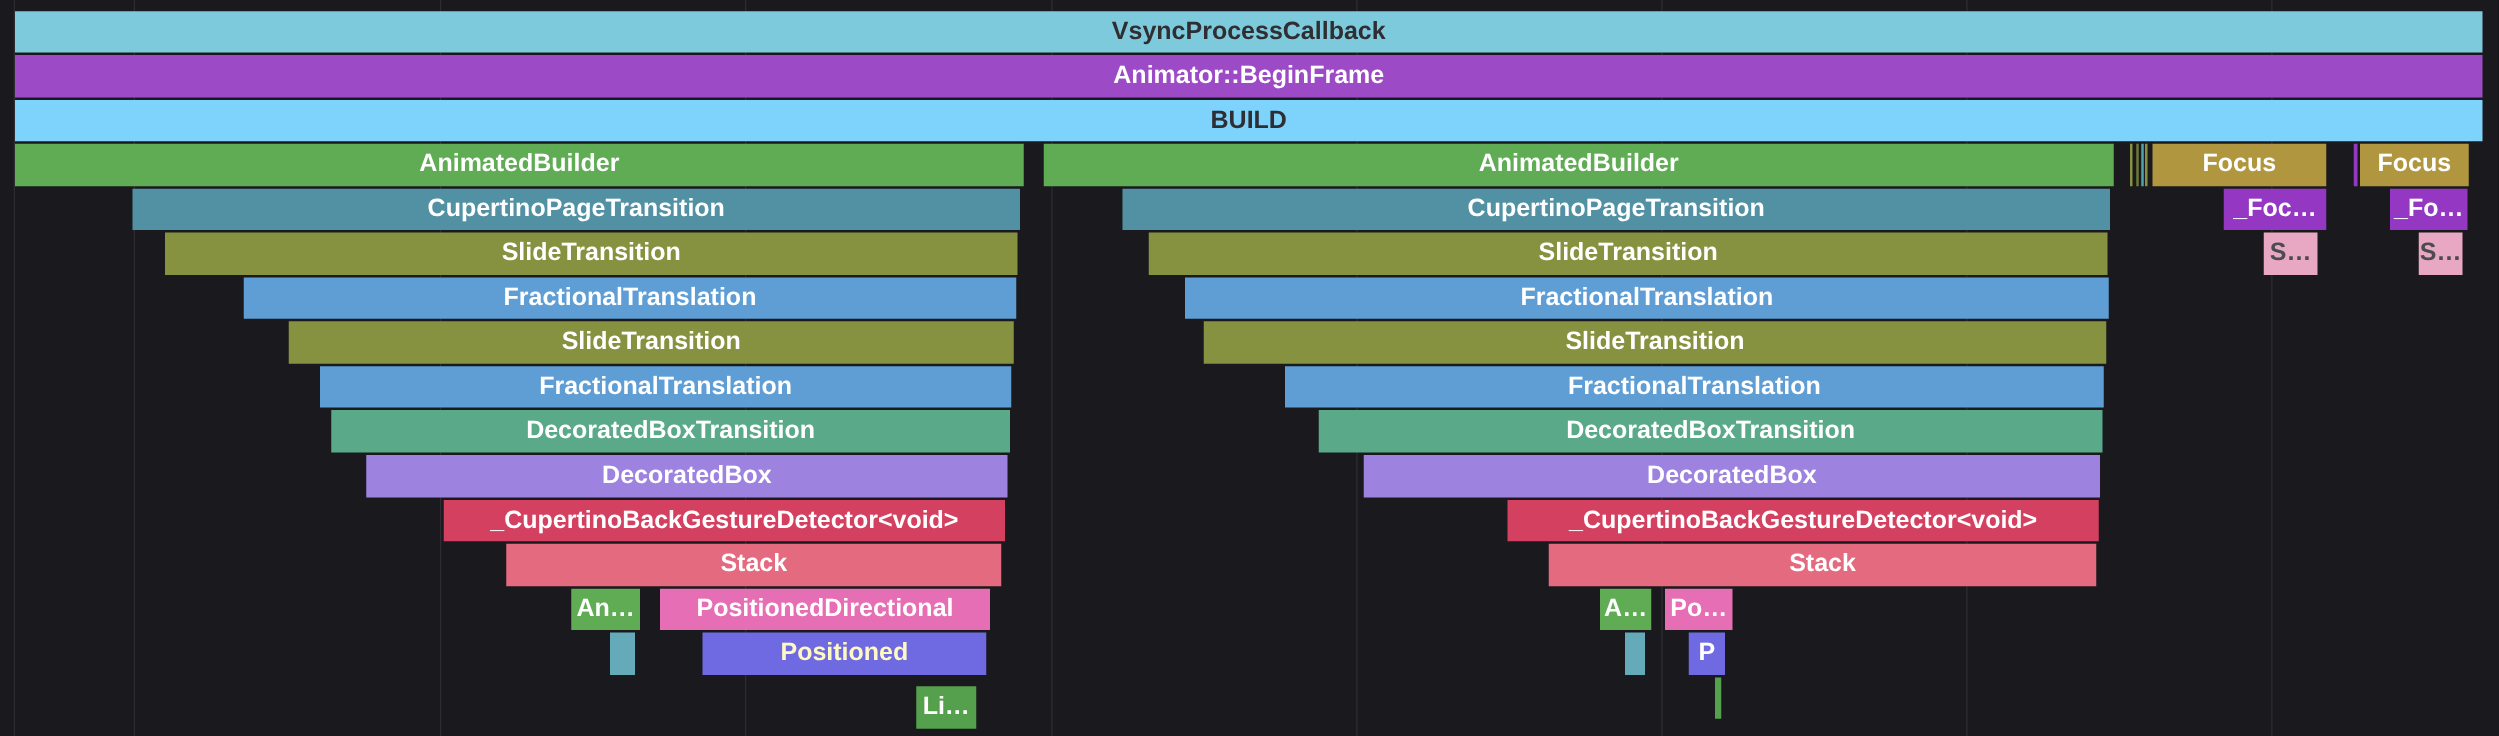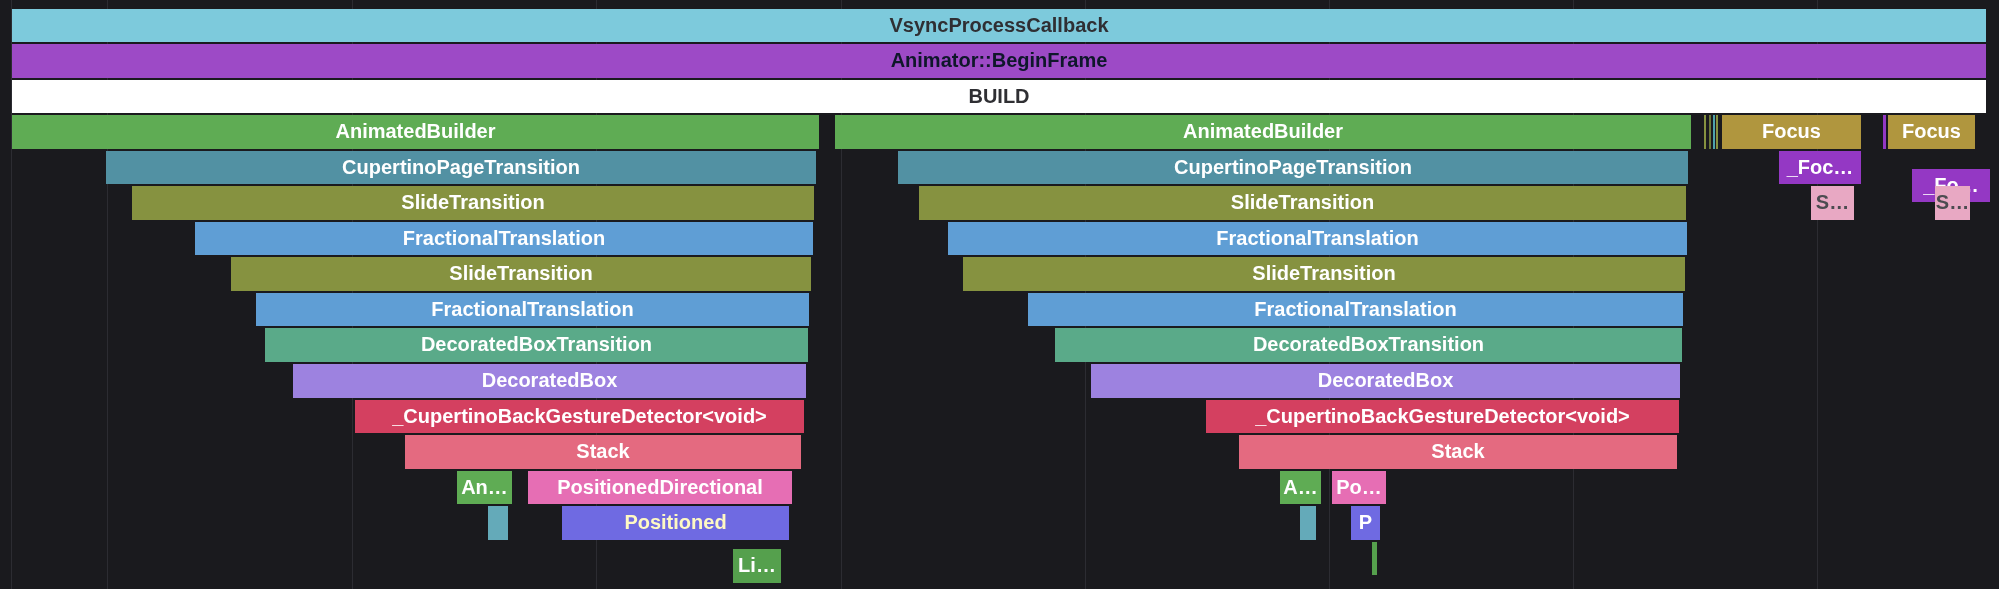--- a/index.html
+++ b/index.html
@@ -39,22 +39,22 @@
       <div class="gridline" style="left: 352px; background: rgb(44, 44, 50);"></div>
       <div class="gridline" style="left: 596px; background: rgb(44, 44, 50);"></div>
       <div class="gridline" style="left: 841px; background: rgb(44, 44, 50);"></div>
       <div class="gridline" style="left: 1085px; background: rgb(44, 44, 50);"></div>
       <div class="gridline" style="left: 1329px; background: rgb(44, 44, 50);"></div>
       <div class="gridline" style="left: 1573px; background: rgb(44, 44, 50);"></div>
       <div class="gridline" style="left: 1817px; background: rgb(44, 44, 50);"></div>
     </div>
   <div>
       <div class="frame" style="left: 12px; top: 8.5px; width: 1974px; background: rgb(125, 202, 220); color: rgb(47, 47, 51);">VsyncProcessCallback</div>
-      <div class="frame" style="left: 12px; top: 44.05px; width: 1974px; background: rgb(157, 74, 198); color: #0f172a;">Animator::BeginFrame</div>
-      <div class="frame" style="left: 12px; top: 79.6px; width: 1974px; background: #ffffff; color: rgb(47, 47, 51);">BUILD</div>
+      <div class="frame" style="left: 12px; top: 44.05px; width: 1974px; background: rgb(157, 74, 198); color: #ffffff;">Animator::BeginFrame</div>
+      <div class="frame" style="left: 12px; top: 79.6px; width: 1974px; background: #7dd3fc; color: rgb(47, 47, 51);">BUILD</div>
       <div class="frame" style="left: 12px; top: 115.15px; width: 807px; background: rgb(95, 172, 84); color: rgb(255, 255, 255);">AnimatedBuilder</div>
       <div class="frame" style="left: 106px; top: 150.7px; width: 710px; background: rgb(82, 145, 163); color: rgb(255, 255, 255);">CupertinoPageTransition</div>
       <div class="frame" style="left: 132px; top: 186.25px; width: 682px; background: rgb(134, 146, 64); color: rgb(255, 255, 255);">SlideTransition</div>
       <div class="frame" style="left: 195px; top: 221.8px; width: 618px; background: rgb(95, 158, 213); color: rgb(255, 255, 255);">FractionalTranslation</div>
       <div class="frame" style="left: 231px; top: 257.35px; width: 580px; background: rgb(134, 146, 64); color: rgb(255, 255, 255);">SlideTransition</div>
       <div class="frame" style="left: 256px; top: 292.9px; width: 553px; background: rgb(95, 158, 213); color: rgb(255, 255, 255);">FractionalTranslation</div>
       <div class="frame" style="left: 265px; top: 328.45px; width: 543px; background: rgb(90, 170, 137); color: rgb(255, 255, 255);">DecoratedBoxTransition</div>
       <div class="frame" style="left: 293px; top: 364px; width: 513px; background: rgb(157, 130, 224); color: rgb(255, 255, 255);">DecoratedBox</div>
       <div class="frame" style="left: 355px; top: 399.55px; width: 449px; background: rgb(212, 64, 96); color: rgb(255, 255, 255);">_CupertinoBackGestureDetector&lt;void&gt;</div>
       <div class="frame" style="left: 405px; top: 435.1px; width: 396px; background: rgb(228, 106, 128); color: rgb(255, 255, 255);">Stack</div>
@@ -80,16 +80,16 @@
       <div class="frame" style="left: 1372px; top: 541.75px; width: 5px; background: rgb(85, 160, 77); color: rgb(255, 255, 255);"></div>
       <div class="frame" style="left: 1704px; top: 115.15px; width: 2px; background: rgb(134, 146, 64); color: rgb(255, 255, 255);"></div>
       <div class="frame" style="left: 1709px; top: 115.15px; width: 2px; background: rgb(108, 120, 54); color: rgb(255, 255, 255);"></div>
       <div class="frame" style="left: 1713px; top: 115.15px; width: 2px; background: rgb(79, 163, 173); color: rgb(255, 255, 255);"></div>
       <div class="frame" style="left: 1716px; top: 115.15px; width: 2px; background: rgb(134, 146, 64); color: rgb(255, 255, 255);"></div>
       <div class="frame" style="left: 1722px; top: 115.15px; width: 139px; background: rgb(176, 150, 62); color: rgb(255, 255, 255);">Focus</div>
       <div class="frame" style="left: 1779px; top: 150.7px; width: 82px; background: rgb(148, 56, 196); color: rgb(255, 255, 255);">_Foc…</div>
       <div class="frame" style="left: 1811px; top: 186.25px; width: 43px; background: rgb(232, 168, 195); color: rgb(75, 75, 80);">S…</div>
       <div class="frame" style="left: 1883px; top: 115.15px; width: 3px; background: rgb(148, 56, 196); color: rgb(255, 255, 255);"></div>
       <div class="frame" style="left: 1888px; top: 115.15px; width: 87px; background: rgb(176, 150, 62); color: rgb(255, 255, 255);">Focus</div>
-      <div class="frame" style="left: 1912px; top: 150.7px; width: 78px; background: rgb(148, 56, 196); color: rgb(255, 255, 255); margin-top: 18px;">_Fo…</div>
+      <div class="frame" style="left: 1912px; top: 150.7px; width: 62px; background: rgb(148, 56, 196); color: rgb(255, 255, 255);">_Fo…</div>
       <div class="frame" style="left: 1935px; top: 186.25px; width: 35px; background: rgb(232, 168, 195); color: rgb(75, 75, 80);">S…</div>
     </div>
 </div>
 
 </body></html>

